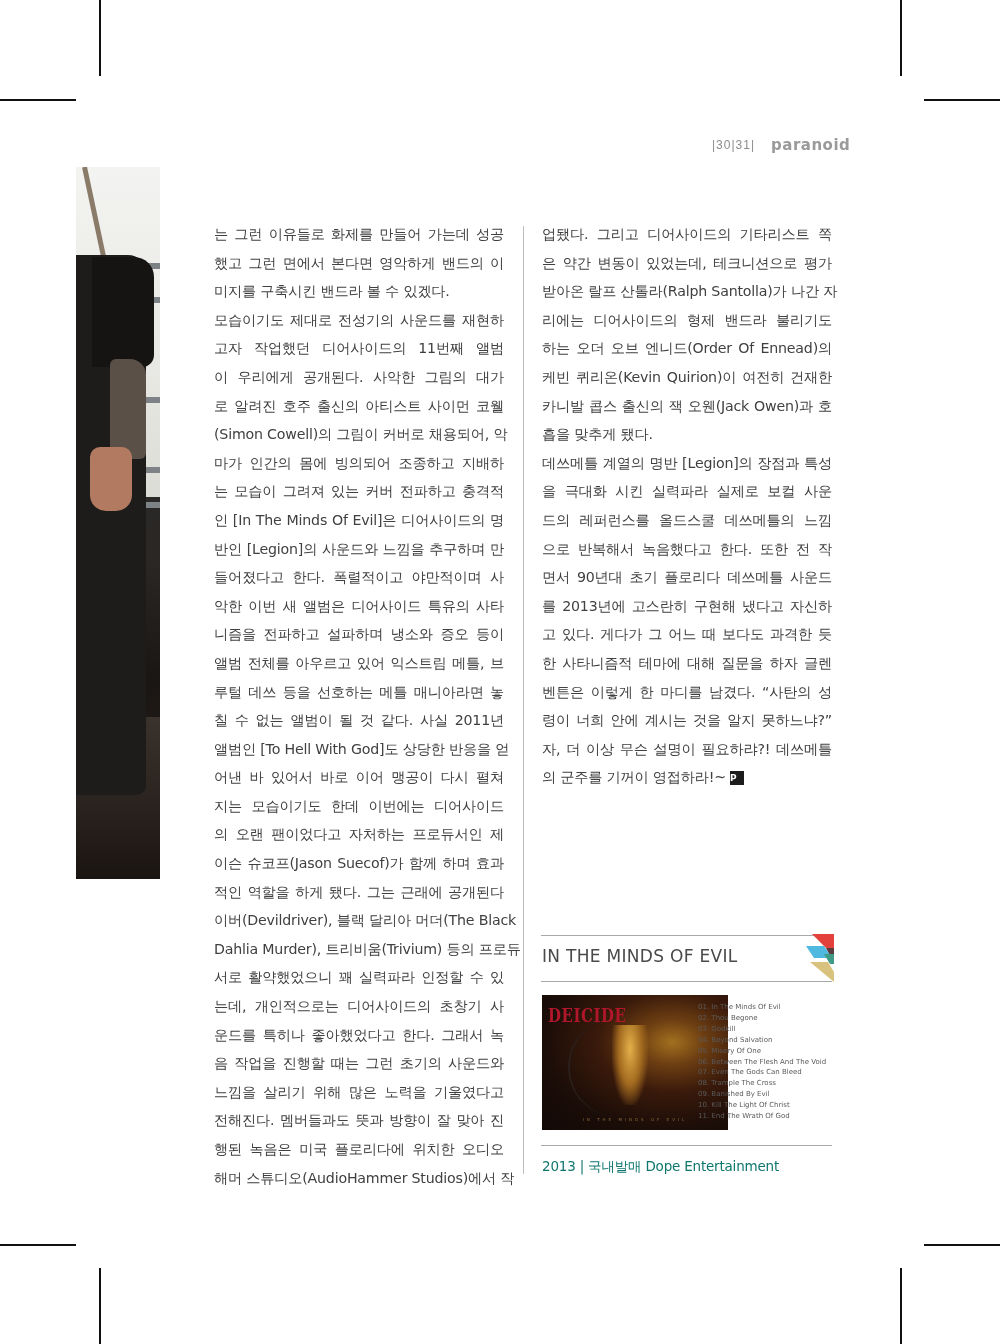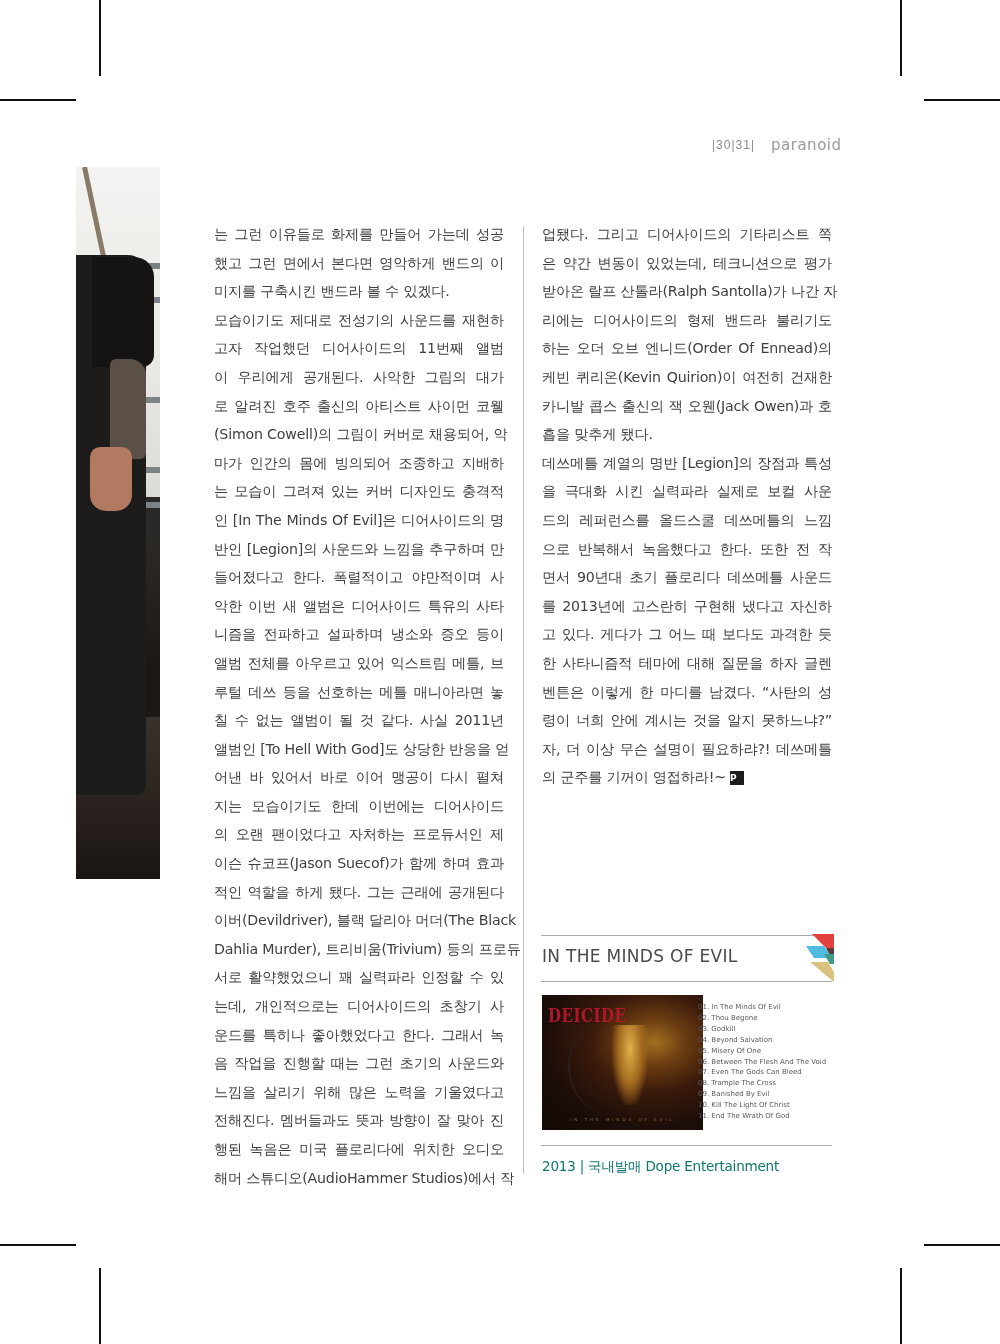--- a/index.html
+++ b/index.html
@@ -4,21 +4,21 @@
 <style>
   html, body { margin:0; padding:0; }
   body { width:1000px; height:1344px; background:#ffffff; position:relative; overflow:hidden;
          font-family:"DejaVu Sans", "Liberation Sans", sans-serif; color:#3a3a3a; }
   .crop { position:absolute; background:#111; }
   .crop.v { width:1.5px; height:76px; }
   .crop.h { height:1.5px; width:76px; }
 
   .folio { position:absolute; top:136px; left:712px; height:18px; display:flex; align-items:center; gap:16px; }
   .folio .pages { font-family:"Liberation Sans", sans-serif; font-size:12px; letter-spacing:1px; color:#8c8c8c; }
-  .folio .brand { font-family:"DejaVu Sans", sans-serif; font-weight:normal; font-size:15px; color:#9a9a9a; letter-spacing:0.5px; }
+  .folio .brand { font-family:"DejaVu Sans", sans-serif; font-weight:bold; font-size:15px; color:#9a9a9a; letter-spacing:0.5px; }
 
   .photo { position:absolute; left:76px; top:167px; width:84px; height:712px; overflow:hidden;
            background:linear-gradient(180deg,#f1f1ee 0%,#e9e9e5 12%,#c9c9c4 22%,#8d8c88 30%,#2b2a28 40%,#2a2725 55%,#1a1613 72%,#221c18 85%,#1d1713 100%); }
   .photo .sky { position:absolute; left:0; top:0; width:84px; height:330px;
                 background:linear-gradient(180deg,#f3f3f1 0%,#e8e8e4 60%,#dcdcd6 100%); }
   .photo .pole { position:absolute; left:6px; top:0; width:5px; height:110px; background:#8a7a68; transform:rotate(-12deg); transform-origin:top; }
   .photo .beam { position:absolute; height:6px; background:#7d8286; }
   .photo .torso { position:absolute; left:0; top:88px; width:70px; height:540px; background:#1e1c1a; border-radius:0 18px 10px 0; }
   .photo .sleeve { position:absolute; left:16px; top:90px; width:62px; height:110px; background:#151413; border-radius:0 20px 12px 0; }
   .photo .arm { position:absolute; left:34px; top:192px; width:36px; height:100px; background:#5b5048; border-radius:6px 16px 6px 6px; }
@@ -33,22 +33,22 @@
   #col-right { left:542px; }
   .divider { position:absolute; left:523px; top:226px; width:1px; height:948px; background:#bdbdbd; }
   .end-mark { display:inline-block; width:14px; height:14px; background:#1c1c1c; color:#fff; font-size:9px; line-height:14px;
               text-align:center; font-weight:bold; vertical-align:middle; margin-left:4px; }
 
   .box-rule { position:absolute; left:541px; width:291px; height:1px; background:#a9a9a9; }
   .album-title { position:absolute; left:542px; top:946px; font-family:"DejaVu Sans", sans-serif; font-size:17px;
                  color:#4a4a4a; letter-spacing:0.3px; }
   .stripes { position:absolute; left:806px; top:934px; width:28px; height:48px; }
 
-  .cover { position:absolute; left:542px; top:995px; width:161px; height:135px;
-           background:radial-gradient(ellipse at 70% 35%, #a2701f 0%, #6d3e12 18%, #3a1a0b 40%, #1b0d08 70%, #120906 100%); overflow:hidden; }
+  .cover { position:absolute; left:542px; top:995px; width:146px; height:135px;
+           background:radial-gradient(ellipse at 70% 35%, #a2701f 0%, #6d3e12 18%, #3a1a0b 40%, #1b0d08 70%, #120906 100%); overflow:hidden;padding-left:40px; }
   .cover .logo { position:absolute; left:6px; top:12px; font-family:"DejaVu Serif", serif; font-weight:bold; font-size:15px;
                  color:#b0172a; letter-spacing:0.5px; transform:scaleY(1.2); }
   .cover .figure { position:absolute; left:70px; top:30px; width:36px; height:80px; background:radial-gradient(ellipse at 50% 30%,#e3b04a 0%,#a26a1f 45%,rgba(80,40,10,0) 75%); }
   .cover .arc { position:absolute; left:26px; top:22px; width:70px; height:100px; border-left:2px solid #2a1f1a; border-radius:60px 0 0 60px; }
   .cover .caption { position:absolute; left:0; right:0; bottom:8px; text-align:center; font-size:4px; letter-spacing:3px; color:#8d6b38; }
 
   .tracklist { position:absolute; left:690px; top:994px; font-family:"DejaVu Sans", sans-serif; font-size:7px; line-height:10.9px;
                color:#5a5a5a; list-style:none; margin:8px; padding:0; }
   .release { position:absolute; left:542px; top:1158px; font-family:"DejaVu Sans", sans-serif; font-size:13.5px; color:#0f766e; letter-spacing:-0.2px; }
 </style>
@@ -89,21 +89,21 @@
 <div class="col" id="col-left">
     <span class="line">는 그런 이유들로 화제를 만들어 가는데 성공</span>
     <span class="line">했고 그런 면에서 본다면 영악하게 밴드의 이</span>
     <span class="line last">미지를 구축시킨 밴드라 볼 수 있겠다.</span>
     <span class="line">모습이기도 제대로 전성기의 사운드를 재현하</span>
     <span class="line">고자 작업했던 디어사이드의 11번째 앨범</span>
     <span class="line">이 우리에게 공개된다. 사악한 그림의 대가</span>
     <span class="line">로 알려진 호주 출신의 아티스트 사이먼 코웰</span>
     <span class="line">(Simon Cowell)의 그림이 커버로 채용되어, 악</span>
     <span class="line">마가 인간의 몸에 빙의되어 조종하고 지배하</span>
-    <span class="line">는 모습이 그려져 있는 커버 디자인도 충격적</span>
+    <span class="line">는 모습이 그려져 있는 커버 전파하고 충격적</span>
     <span class="line">인 [In The Minds Of Evil]은 디어사이드의 명</span>
     <span class="line">반인 [Legion]의 사운드와 느낌을 추구하며 만</span>
     <span class="line">들어졌다고 한다. 폭렬적이고 야만적이며 사</span>
     <span class="line">악한 이번 새 앨범은 디어사이드 특유의 사타</span>
     <span class="line">니즘을 전파하고 설파하며 냉소와 증오 등이</span>
     <span class="line">앨범 전체를 아우르고 있어 익스트림 메틀, 브</span>
     <span class="line">루털 데쓰 등을 선호하는 메틀 매니아라면 놓</span>
     <span class="line">칠 수 없는 앨범이 될 것 같다. 사실 2011년</span>
     <span class="line">앨범인 [To Hell With God]도 상당한 반응을 얻</span>
     <span class="line">어낸 바 있어서 바로 이어 맹공이 다시 펼쳐</span>

